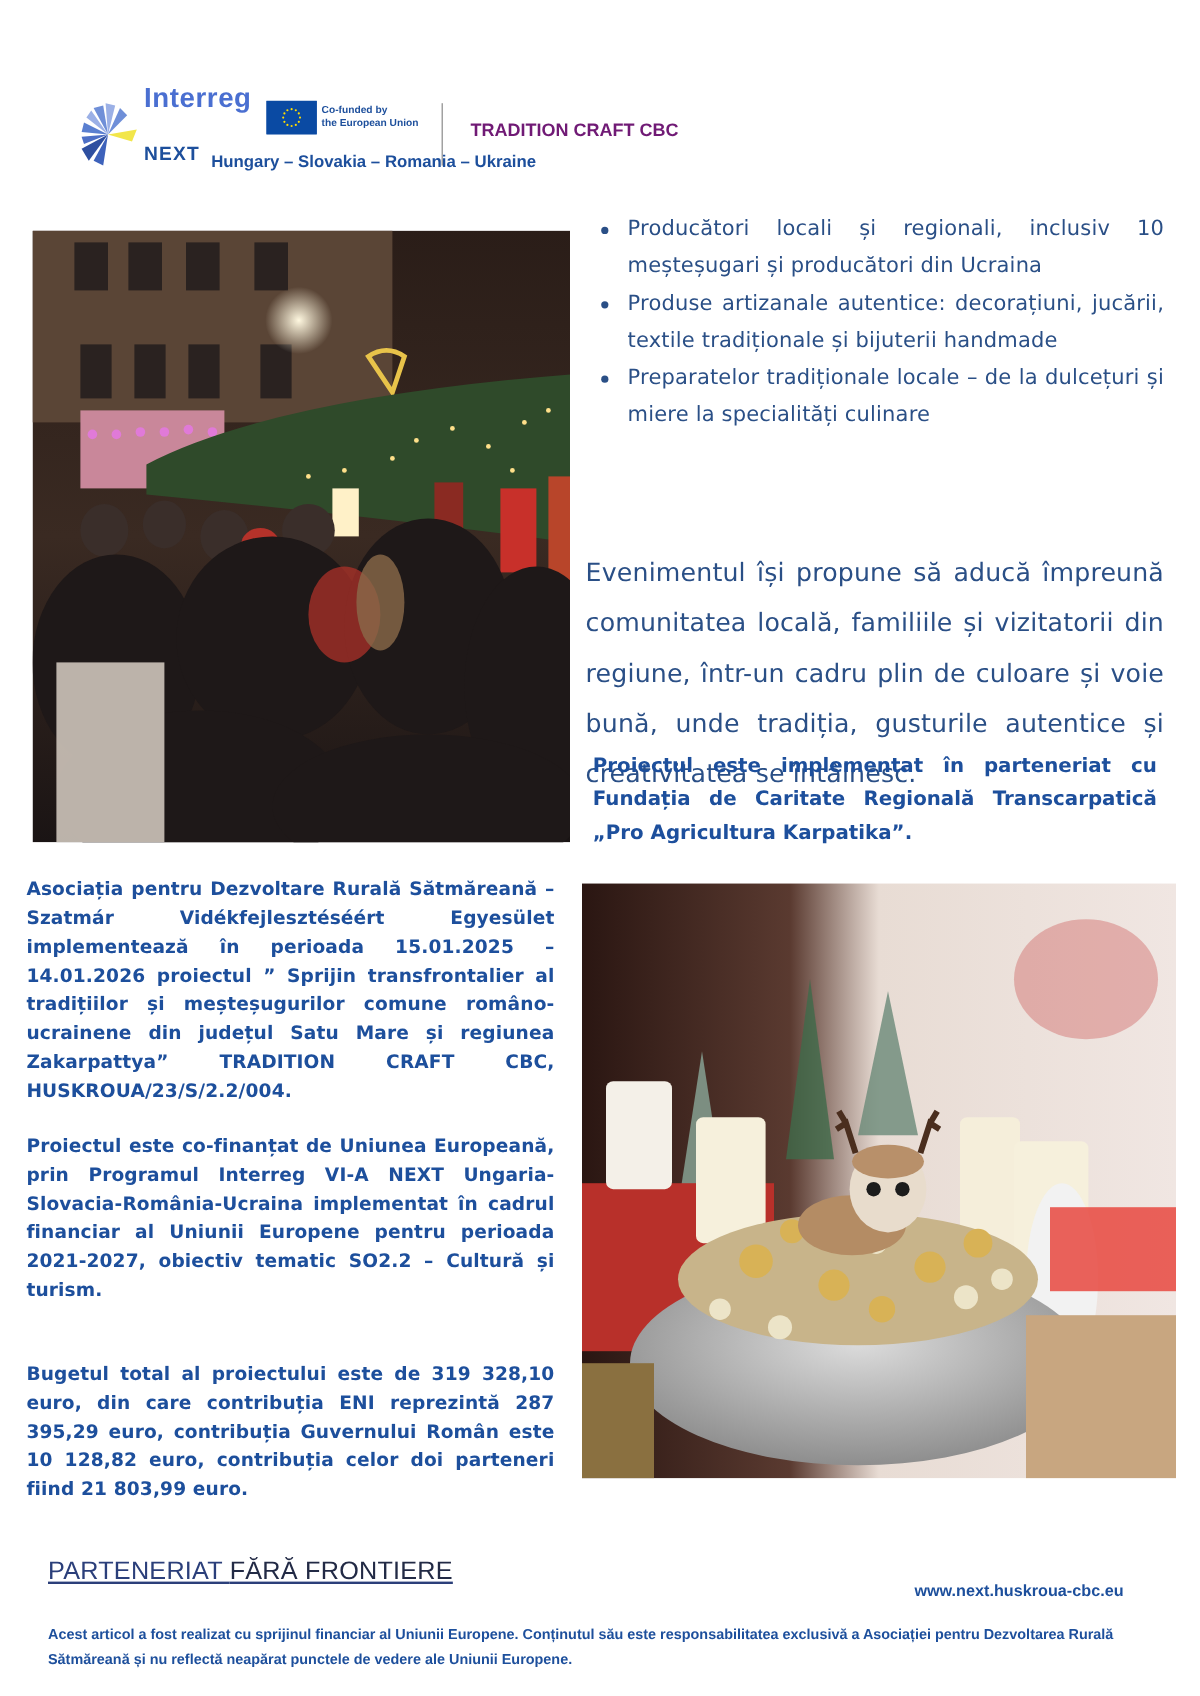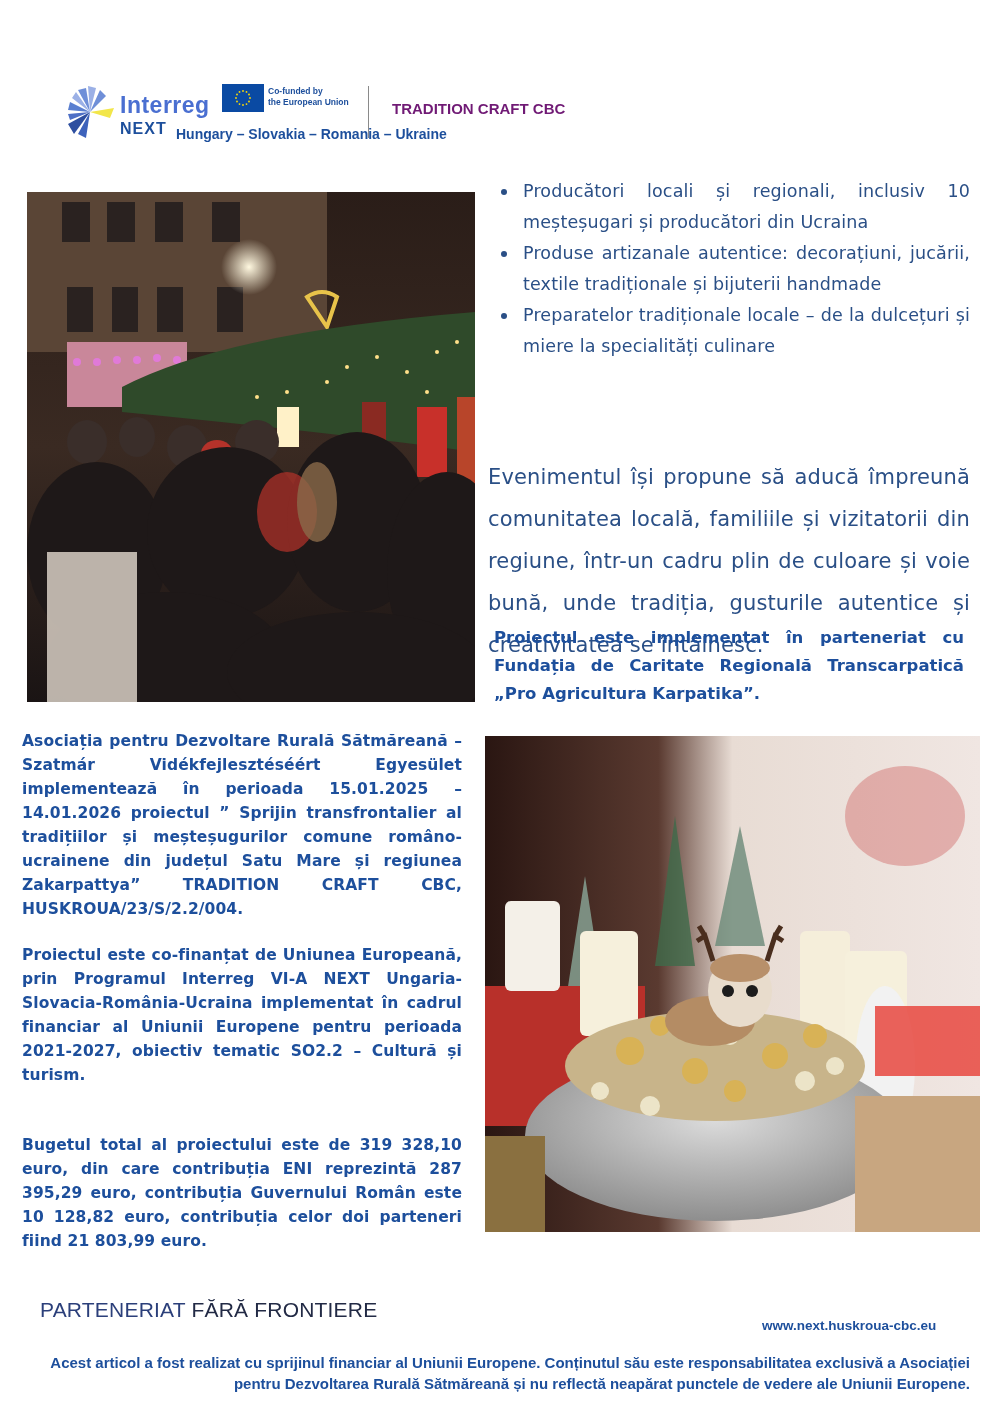--- a/index.html
+++ b/index.html
@@ -2,21 +2,21 @@
 <html><head>
 <meta charset="utf-8">
 <style>
   html, body { margin: 0; padding: 0; background: #ffffff; }
   body { width: 1000px; height: 1413px; position: relative; overflow: hidden;
          font-family: "DejaVu Sans", sans-serif; color: #1f4e8c; }
   .abs { position: absolute; }
 
   
   .logo-mark { left: 66px; top: 84px; width: 50px; height: 56px; }
-  .interreg-word { left: 120px; top: 92px; font-family: "Liberation Sans", sans-serif; font-weight: bold;
+  .interreg-word { left: 120px; top: 68px; font-family: "Liberation Sans", sans-serif; font-weight: bold;
                    font-size: 23px; color: #4a6fd1; letter-spacing: 0.5px; }
   .eu-flag { left: 222px; top: 84px; width: 42px; height: 28px; background: #0a4aa3; }
   .eu-flag svg { width: 42px; height: 28px; display: block; }
   .cofunded { left: 268px; top: 86px; font-family: "Liberation Sans", sans-serif; font-weight: bold;
               font-size: 8.5px; line-height: 11px; color: #1d4f9c; }
   .next-word { left: 120px; top: 120px; font-family: "Liberation Sans", sans-serif; font-weight: 900;
                font-size: 16px; color: #1d4f9c; letter-spacing: 1px; }
   .countries { left: 176px; top: 126px; font-family: "Liberation Sans", sans-serif; font-weight: bold;
                font-size: 14px; color: #1d4f9c; }
   .header-divider { left: 368px; top: 86px; width: 1px; height: 52px; background: #8a8a8a; }
@@ -44,26 +44,26 @@
 
   
   .left-para { left: 22px; width: 440px; font-weight: bold; font-size: 15.5px; line-height: 24px;
                color: #1d4f9c; text-align: justify; margin: 0; letter-spacing: 0.1px; }
   .para-assoc { top: 729px; }
   .para-cofin { top: 943px; }
   .para-budget { top: 1133px; }
 
   
   .footer-slogan { left: 40px; top: 1298px; font-family: "Liberation Sans", sans-serif;
-                   font-size: 21px; color: #2b3f7a; letter-spacing: 0.2px; }
+                   font-size: 21px; color: #2b3f7a; letter-spacing: 0.2px; text-decoration: underline; }
   .footer-slogan .b { color: #222a45; }
   .footer-url { left: 762px; top: 1318px; font-family: "Liberation Sans", sans-serif; font-weight: bold;
                 font-size: 13.5px; color: #1d4f9c; text-decoration: none; }
   .footer-disclaimer { left: 40px; top: 1352px; width: 930px; font-family: "Liberation Sans", sans-serif;
-                       font-weight: bold; font-size: 15px; line-height: 21px; color: #1d4f9c; margin: 0; text-align: right; }
+                       font-weight: bold; font-size: 12px; line-height: 21px; color: #1d4f9c; margin: 0; }
 </style>
 </head>
 <body>
 
 <div class="abs logo-mark">
   <svg viewBox="0 0 50 56" width="50" height="56">
     <polygon points="24,28 12,6 20,4" fill="#6f8fd8"></polygon>
     <polygon points="24,28 22,2 30,4" fill="#9bb0e6"></polygon>
     <polygon points="24,28 34,6 40,12" fill="#6f8fd8"></polygon>
     <polygon points="24,28 6,14 10,8" fill="#9bb0e6"></polygon>

